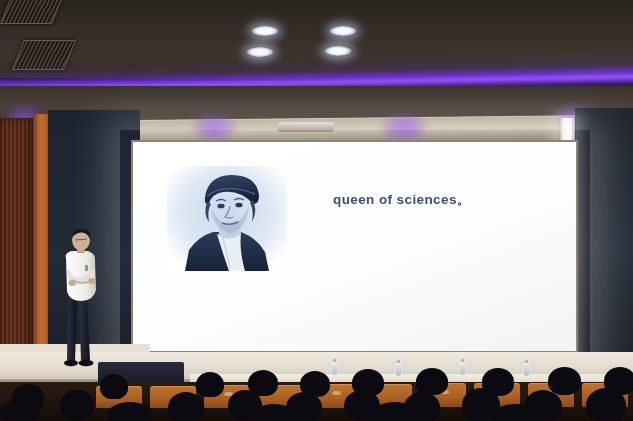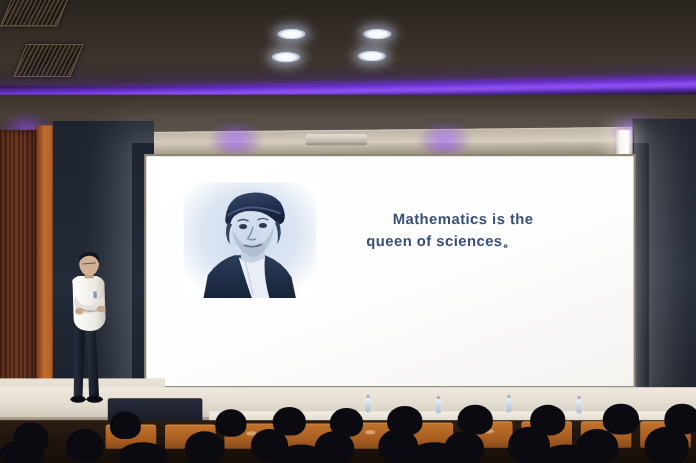--- a/index.html
+++ b/index.html
@@ -252,21 +252,20 @@
         <path d="M63 40 Q61 48 58 51 Q62 53 66 51" stroke="#7b8ea9" stroke-width="1.3" fill="none"></path>
 
         <path d="M55 57 Q63 60 71 56" stroke="#59698a" stroke-width="1.4" fill="none"></path>
 
         <path d="M40 36 Q36 48 42 56 Q40 44 44 38 Z" fill="#33445f"></path>
         <path d="M86 34 Q91 46 85 56 Q87 44 83 37 Z" fill="#33445f"></path>
       </svg>
     </div>
 
     <div class="slide-text">
-      <div class="s-line" id="math-line-1">Mathematics is the</div>
       <div class="s-line" id="math-line-2">queen of sciences。</div>
     </div>
   </div>
   <div class="screen-glow"></div>
 
   <div class="stage-left"></div>
   <div class="stage"></div>
   <div class="stage-edge"></div>
 
   <div class="presenter">

